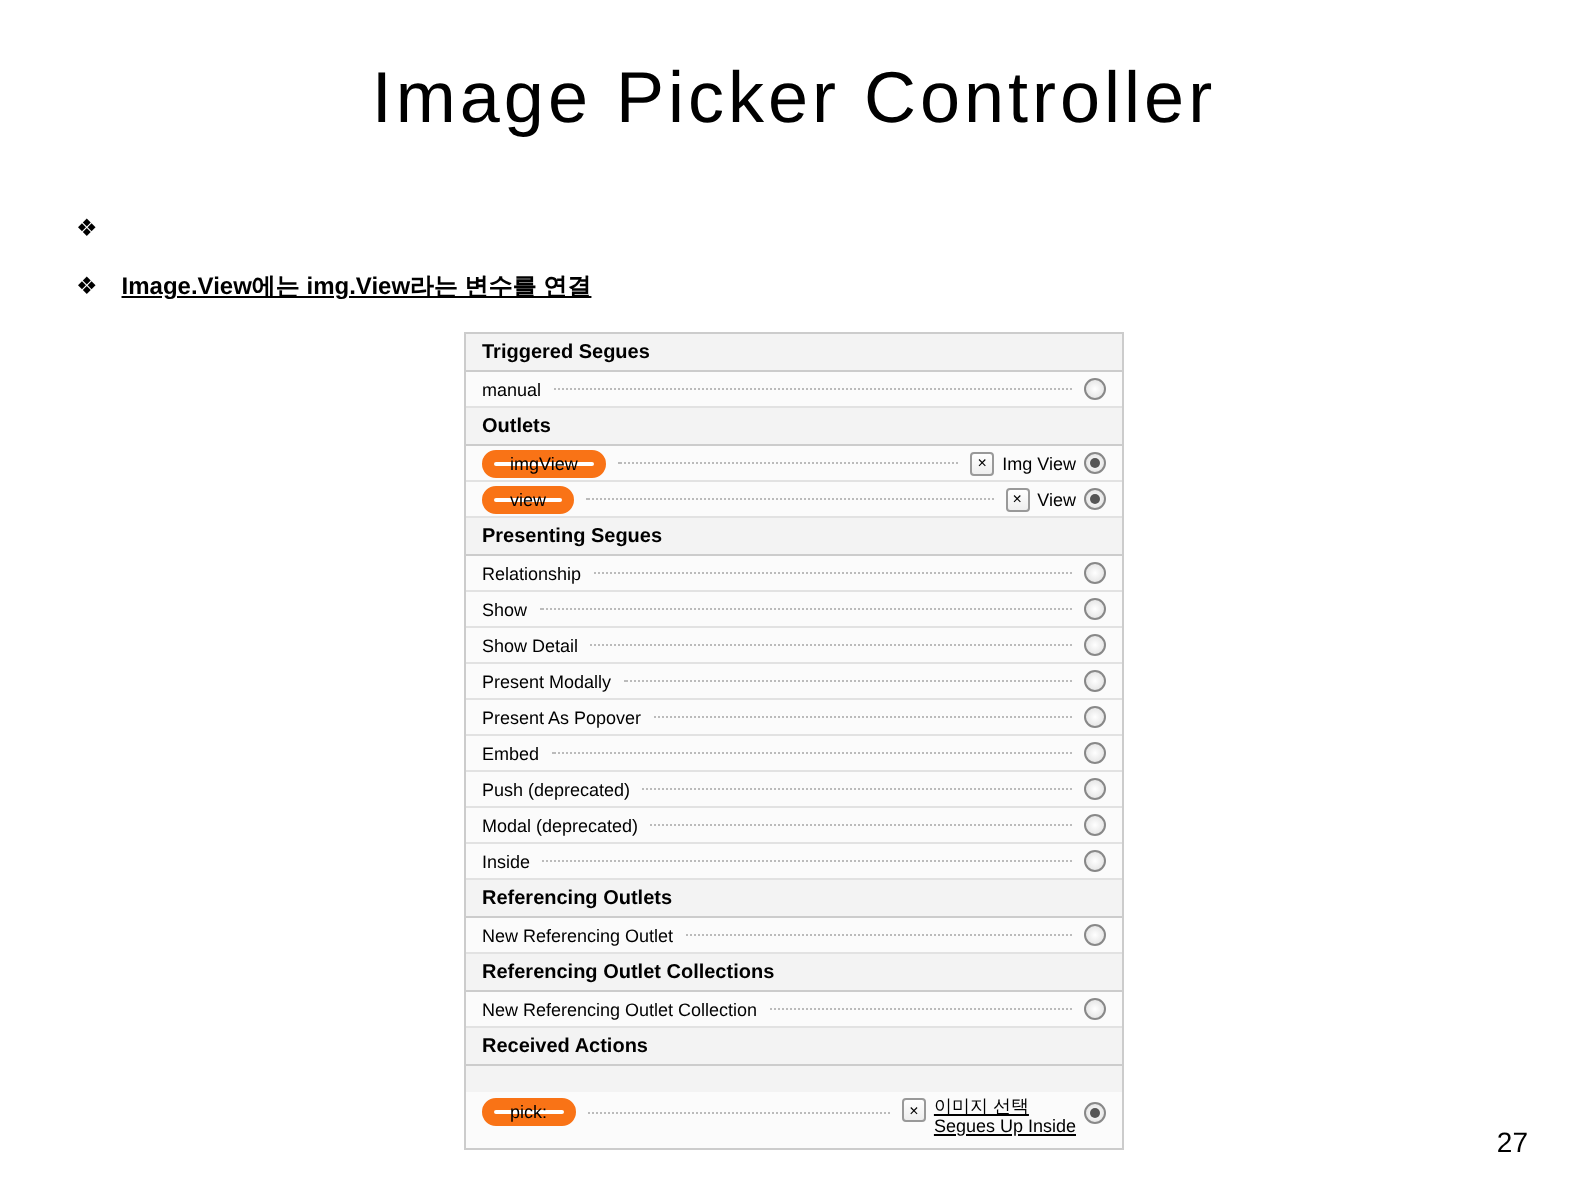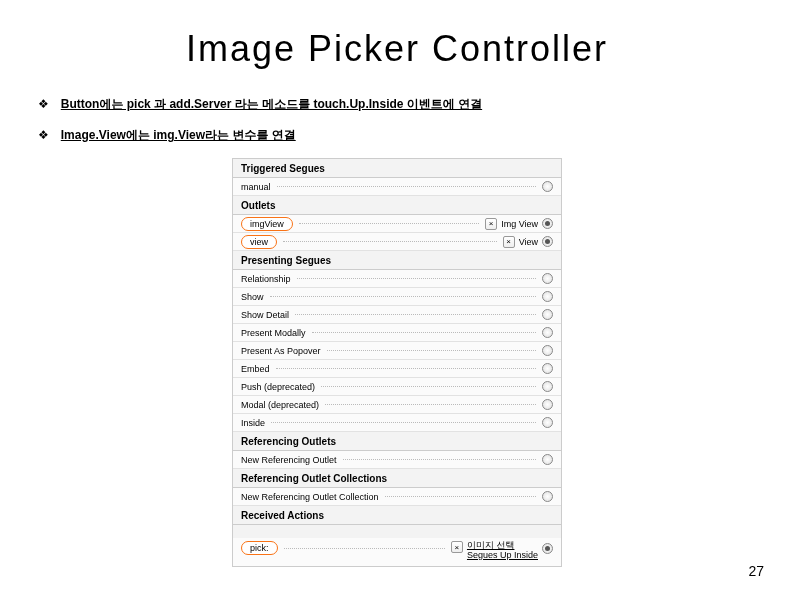--- a/index.html
+++ b/index.html
@@ -9,21 +9,21 @@
     background: #fff;
     font-family: Arial, sans-serif;
     position: relative;
   }
   .slide-title {
     text-align: center;
     font-size: 36px;
     font-weight: normal;
     letter-spacing: 2px;
     margin-top: 28px;
-    margin-bottom: 26px;
+    margin-bottom: 36px;
   }
   .bullets {
     margin-left: 38px;
   }
   .bullet-row {
     display: flex;
     align-items: flex-start;
     margin-bottom: 14px;
   }
   .bullet-marker {
@@ -60,21 +60,21 @@
     height: 18px;
   }
   .row:last-child { border-bottom: none; }
   .row-label {
     flex: 0 0 auto;
     font-size: 9px;
   }
   .pill {
     display: inline-flex;
     align-items: center;
-    border: 1px solid #f97316;
+    border: 6px solid #f97316;
     border-radius: 9px;
     padding: 0 8px;
     height: 14px;
     background: #fff;
     font-size: 9px;
   }
   .row-mid {
     flex: 1;
     border-top: 1px dotted #bbb;
     margin: 0 6px;
@@ -139,21 +139,20 @@
   }
 </style>
 </head>
 <body>
 
 <h1 class="slide-title">Image Picker Controller</h1>
 
 <div class="bullets">
   <div class="bullet-row">
     <span class="bullet-marker">❖</span>
-    <span class="bullet-text">Button에는 pick 과 add.Server 라는 메소드를 touch.Up.Inside 이벤트에 연결</span>
   </div>
   <div class="bullet-row">
     <span class="bullet-marker">❖</span>
     <span class="bullet-text">Image.View에는 img.View라는 변수를 연결</span>
   </div>
 </div>
 
 <div class="panel">
 
   <div class="section-header">Triggered Segues</div>

